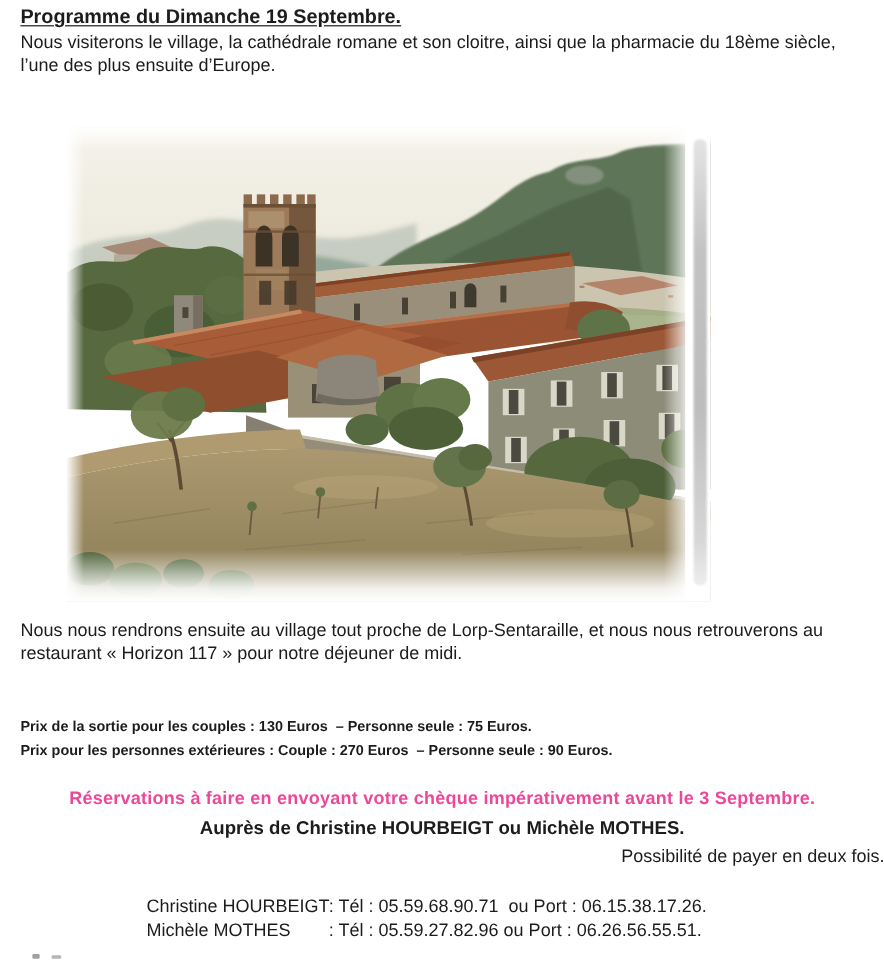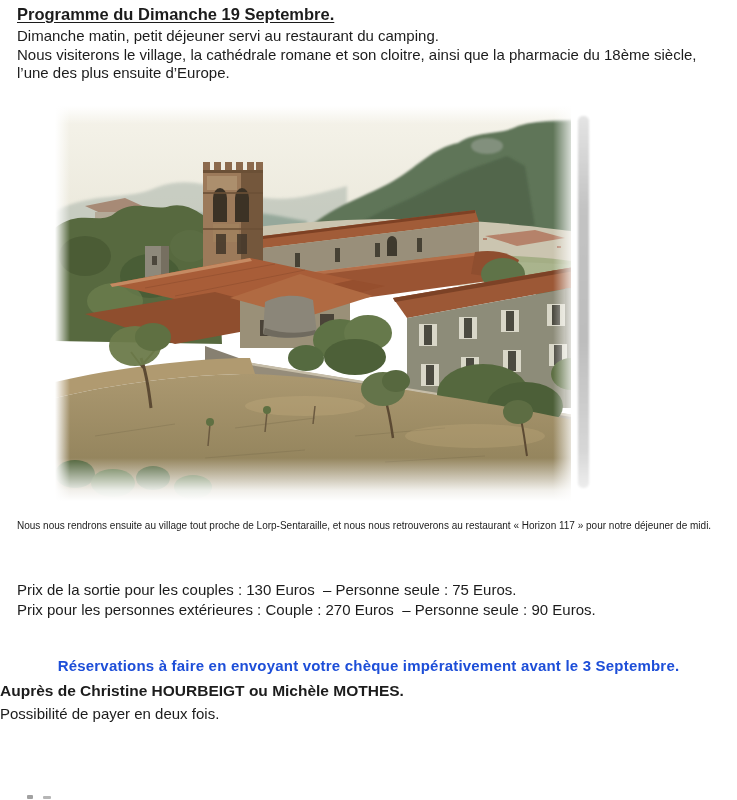--- a/index.html
+++ b/index.html
@@ -8,45 +8,44 @@
     font-family:"Liberation Sans", sans-serif; color:#1c1c1c; overflow:hidden;
   }
   .title {
     position:absolute; left:17px; top:5px; margin:0;
     font-size:16.5px; font-weight:bold; text-decoration:underline;
     text-underline-offset:2px;
   }
   .intro { position:absolute; left:17px; top:27px; width:707px; font-size:15px; line-height:18.6px; }
   .intro p, .afternoon p, .prices p { margin:0; white-space:pre-wrap; }
   .photo { position:absolute; left:55px; top:106px; width:537px; height:395px; margin:0; }
-  .afternoon { position:absolute; left:17px; top:516px; width:707px; font-size:10px; line-height:19.2px; }
-  .prices { position:absolute; left:17px; top:580px; width:707px; font-size:15px; font-weight:normal; line-height:19.6px; }
+  .afternoon { position:absolute; left:17px; top:516px; width:707px; font-size:15px; line-height:19.2px; }
+  .prices { position:absolute; left:17px; top:596px; width:707px; font-size:12px; font-weight:bold; line-height:19.6px; }
   .notice {
     position:absolute; left:0; top:657px; width:737px; text-align:center;
     font-weight:bold; font-size:15px; white-space:nowrap; letter-spacing:0.2px;
   }
-  .contact-heading { position:absolute; left:0; top:682px; width:737px; text-align:left; font-weight:bold; font-size:15.5px; }
-  .payment-note { position:absolute; left:0; top:705px; width:737px; text-align:left; font-size:15px; }
+  .contact-heading { position:absolute; left:0; top:682px; width:737px; text-align:center; font-weight:bold; font-size:15.5px; }
+  .payment-note { position:absolute; left:0; top:705px; width:737px; text-align:right; font-size:15px; }
   .contacts { position:absolute; left:122px; top:746px; font-size:15px; line-height:20px; }
   .contact-row { display:flex; }
   .contact-name { width:152px; flex:0 0 auto; white-space:pre; }
   .contact-details { white-space:pre-wrap; }
   .fragment { position:absolute; left:27px; top:793px; width:40px; height:7px; }
   .fragment .m1 { position:absolute; left:0; top:2px; width:6px; height:4px; background:#6e6e6e; opacity:.65; border-radius:1px; }
   .fragment .m2 { position:absolute; left:16px; top:3px; width:8px; height:3px; background:#7a7a7a; opacity:.55; border-radius:1px; }
 </style>
 </head>
 <body>
 
 <div class="page">
 
   <h1 class="title">Programme du Dimanche 19 Septembre.</h1>
 
   <div class="intro">
-    <p>Dimanche matin, petit déjeuner servi au restaurant du camping.</p>
     <p>Nous visiterons le village, la cathédrale romane et son cloitre, ainsi que la pharmacie du 18ème siècle, l’une des plus ensuite d’Europe.</p>
   </div>
 
   <figure class="photo" role="img" aria-label="Vue du village de Saint-Lizier : clocher roman de la cathédrale, toits de tuiles, vallée et montagnes">
     <svg width="537" height="395" viewBox="0 0 537 395" xmlns="http://www.w3.org/2000/svg">
       <defs>
         <linearGradient id="sky" x1="0" y1="0" x2="0" y2="1">
           <stop offset="0" stop-color="#f5f3ea"></stop>
             <stop offset="1" stop-color="#e6e3d4"></stop>
         </linearGradient>
@@ -306,25 +305,35 @@
 
   <div class="afternoon">
     <p>Nous nous rendrons ensuite au village tout proche de Lorp-Sentaraille, et nous nous retrouverons au restaurant « Horizon 117 » pour notre déjeuner de midi.</p>
   </div>
 
   <div class="prices">
     <p>Prix de la sortie pour les couples : 130 Euros  – Personne seule : 75 Euros.</p>
     <p>Prix pour les personnes extérieures : Couple : 270 Euros  – Personne seule : 90 Euros.</p>
   </div>
 
-  <div class="notice" style="color: #1d4ed8;">Réservations à faire en envoyant votre chèque impérativement avant le 3 Septembre.</div>
+  <div class="notice" style="color: #ec4899;">Réservations à faire en envoyant votre chèque impérativement avant le 3 Septembre.</div>
 
   <div class="contact-heading">Auprès de Christine HOURBEIGT ou Michèle MOTHES.</div>
 
   <div class="payment-note">Possibilité de payer en deux fois.</div>
 
+  <div class="contacts">
+    <div class="contact-row">
+      <span class="contact-name">Christine HOURBEIGT</span>
+      <span class="contact-details">: Tél : 05.59.68.90.71  ou Port : 06.15.38.17.26.</span>
+    </div>
+    <div class="contact-row">
+      <span class="contact-name">Michèle MOTHES</span>
+      <span class="contact-details">: Tél : 05.59.27.82.96 ou Port : 06.26.56.55.51.</span>
+    </div>
+  </div>
 
   <div class="fragment">
     <span class="m1"></span>
     <span class="m2"></span>
   </div>
 
 </div>
 
 </body></html>

